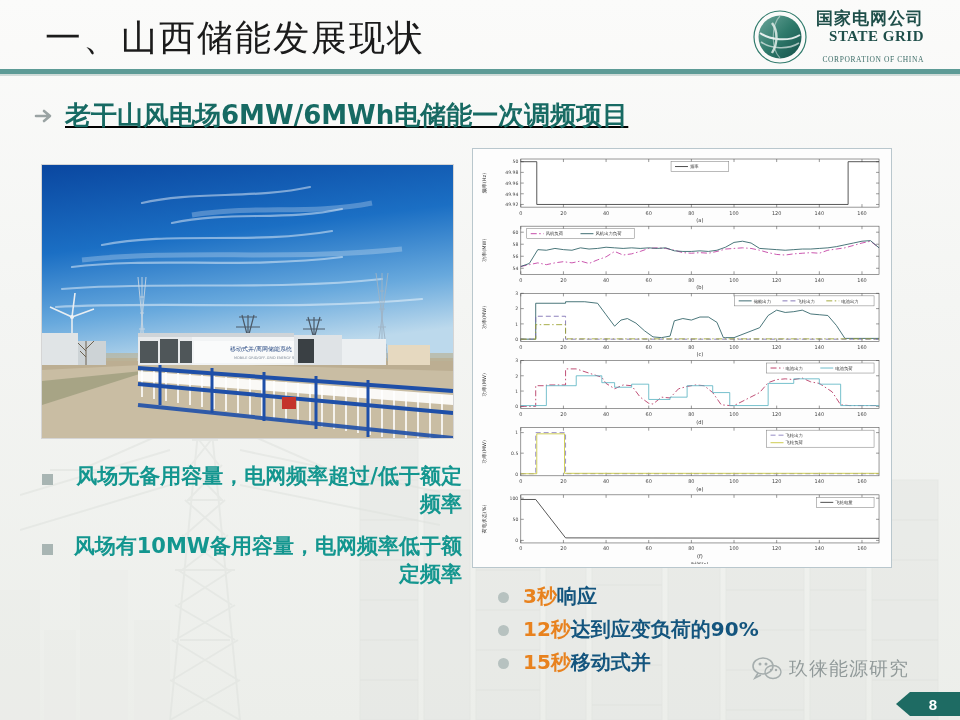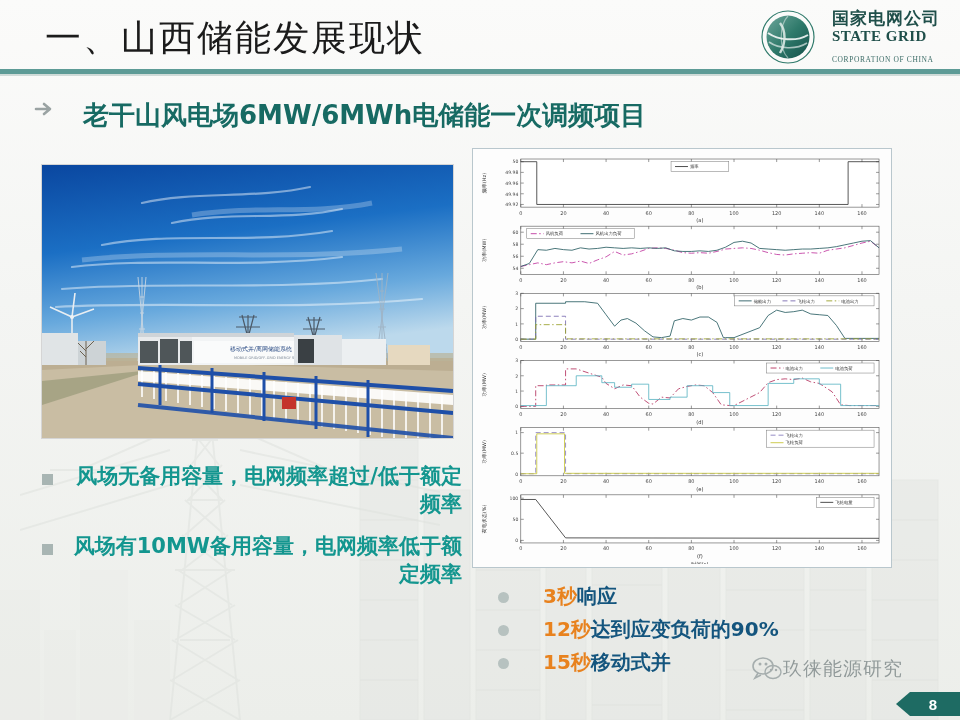--- a/index.html
+++ b/index.html
@@ -15,48 +15,48 @@
       linear-gradient(180deg,#fbfbfa 0%,#f4f5f3 42%,#eceeea 100%);
     overflow:hidden;
   }
   
   .bg-layer{position:absolute;inset:0;pointer-events:none;overflow:hidden;}
   .bg-buildings{position:absolute;right:0;bottom:0;width:620px;height:430px;opacity:.5;}
   .bg-pylon{position:absolute;left:20px;bottom:0;width:420px;height:400px;opacity:.55;}
   .bg-city-left{position:absolute;left:0;bottom:0;width:300px;height:220px;opacity:.35;}
 
   
-  .header{position:absolute;left:0;top:0;width:960px;height:78px;}
+  .header{position:absolute;left:0;top:0;width:960px;height:78px;text-align:right;}
   .header-title{
     position:absolute;left:45px;top:14px;
     font-size:36px;letter-spacing:2px;color:#1b1b1b;
     font-family:"DejaVu Sans","Liberation Sans",sans-serif;
     font-weight:400;white-space:nowrap;
   }
   .header-rule{
     position:absolute;left:0;top:69px;width:960px;height:5px;
     background:#5d9b96;
   }
   .header-rule-thin{
     position:absolute;left:0;top:74px;width:960px;height:2px;
     background:#cfdbd8;
   }
   
-  .logo{position:absolute;right:4px;top:8px;width:196px;height:58px;display:flex;align-items:center;gap:16px;}
+  .logo{position:absolute;right:12px;top:8px;width:196px;height:58px;display:flex;align-items:center;gap:8px;}
   .logo-mark{width:56px;height:56px;flex:0 0 56px;position:relative;}
   .logo-text{display:flex;flex-direction:column;justify-content:center;line-height:1;}
   .logo-cn{font-size:17px;font-weight:bold;color:#1f4f4a;letter-spacing:1px;
     font-family:"DejaVu Sans","Liberation Sans",sans-serif;}
   .logo-en{font-size:15px;font-weight:bold;color:#1f4f4a;letter-spacing:.5px;margin-top:2px;
     font-family:"Liberation Serif",serif;}
   .logo-sub{font-size:7.5px;color:#3d6d68;letter-spacing:.6px;margin-top:12px;
     font-family:"Liberation Serif",serif;}
 
   
-  .subtitle-row{position:absolute;left:34px;top:98px;display:flex;gap:27px;}
+  .subtitle-row{position:absolute;left:34px;top:98px;display:flex;align-items:center;gap:9px;text-decoration:underline;}
   .subtitle-arrow{width:22px;height:22px;flex:0 0 22px;}
   .subtitle-text{
     font-size:26px;font-weight:bold;color:#176a63;white-space:nowrap;
     font-family:"DejaVu Sans","Liberation Sans",sans-serif;
   }
 
   
   .photo{
     position:absolute;left:41px;top:164px;width:411px;height:273px;
     border:1px solid #d5d5d5;overflow:hidden;
@@ -85,25 +85,25 @@
   .right-bullets{position:absolute;left:498px;top:583px;width:420px;}
   .rb-item{display:flex;align-items:flex-start;gap:14px;margin-bottom:7px;}
   .rb-dot{
     width:11px;height:11px;border-radius:50%;
     background:#b7c2c0;flex:0 0 11px;margin-top:9px;
   }
   .rb-text{
     font-size:20px;font-weight:bold;color:#14557e;line-height:1.3;
     font-family:"DejaVu Sans","Liberation Sans",sans-serif;white-space:nowrap;
   }
-  .rb-text .num{color:#e8821e;margin-left:20px;}
+  .rb-text .num{color:#e8821e;}
 
   
   .watermark{
-    position:absolute;left:752px;top:656px;display:flex;align-items:center;gap:1px;
+    position:absolute;left:752px;top:656px;display:flex;align-items:center;gap:7px;
     opacity:.62;
   }
   .wm-icon{width:30px;height:26px;flex:0 0 30px;}
   .wm-text{
     font-size:19px;color:#5d6a6c;letter-spacing:1px;
     font-family:"DejaVu Sans","Liberation Sans",sans-serif;
   }
 
   
   .page-badge{

